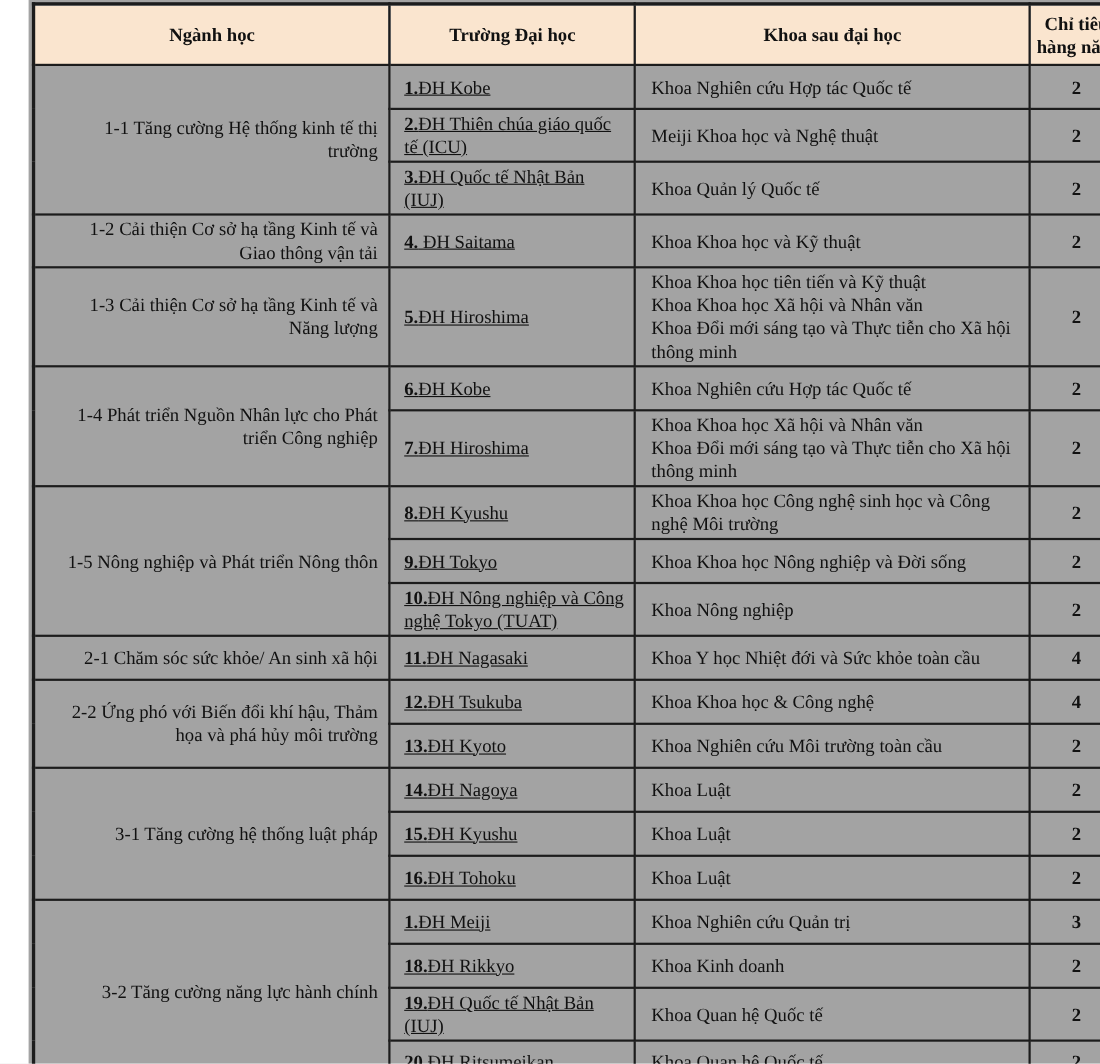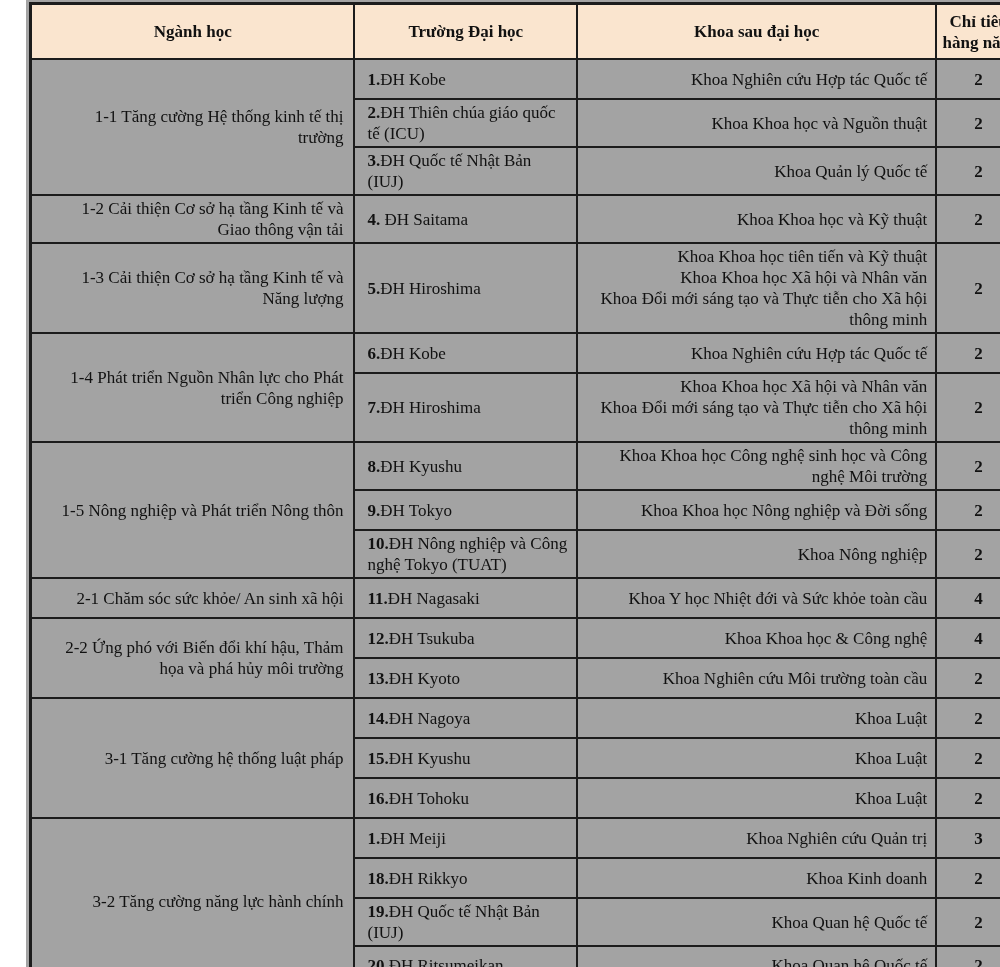--- a/index.html
+++ b/index.html
@@ -42,24 +42,25 @@
     height: 49px;
     padding: 2px 4px;
   }
   td.group {
     text-align: right;
     padding: 2px 10px 2px 15px;
   }
   td.univ {
     text-align: left;
     padding: 2px 6px 2px 12px;
+    text-decoration: underline;
   }
   td.univ b { font-weight: bold; }
   td.dept {
-    text-align: right;
+    text-align: left;
     padding: 2px 8px 2px 14px;
     white-space: pre-line;
   }
   td.quota {
     text-align: center;
     font-weight: bold;
     font-size: 21px;
     padding: 0 2px;
   }
   tr.rh   { height: 40px; }
@@ -89,21 +90,21 @@
     </thead>
     <tbody>
       <tr class="rh">
         <td class="group" rowspan="3">1-1 Tăng cường Hệ thống kinh tế thị trường</td>
         <td class="univ"><b>1.</b><span>ĐH Kobe</span></td>
         <td class="dept">Khoa Nghiên cứu Hợp tác Quốc tế</td>
         <td class="quota">2</td>
       </tr>
       <tr class="rh">
         <td class="univ"><b>2.</b><span>ĐH Thiên chúa giáo quốc tế (ICU)</span></td>
-        <td class="dept">Khoa Khoa học và Nguồn thuật</td>
+        <td class="dept">Meiji Khoa học và Nghệ thuật</td>
         <td class="quota">2</td>
       </tr>
       <tr class="rh">
         <td class="univ"><b>3.</b><span>ĐH Quốc tế Nhật Bản (IUJ)</span></td>
         <td class="dept">Khoa Quản lý Quốc tế</td>
         <td class="quota">2</td>
       </tr>
       <tr class="rh">
         <td class="group">1-2 Cải thiện Cơ sở hạ tầng Kinh tế và Giao thông vận tải</td>
         <td class="univ"><b>4.</b><span> ĐH Saitama</span></td>

